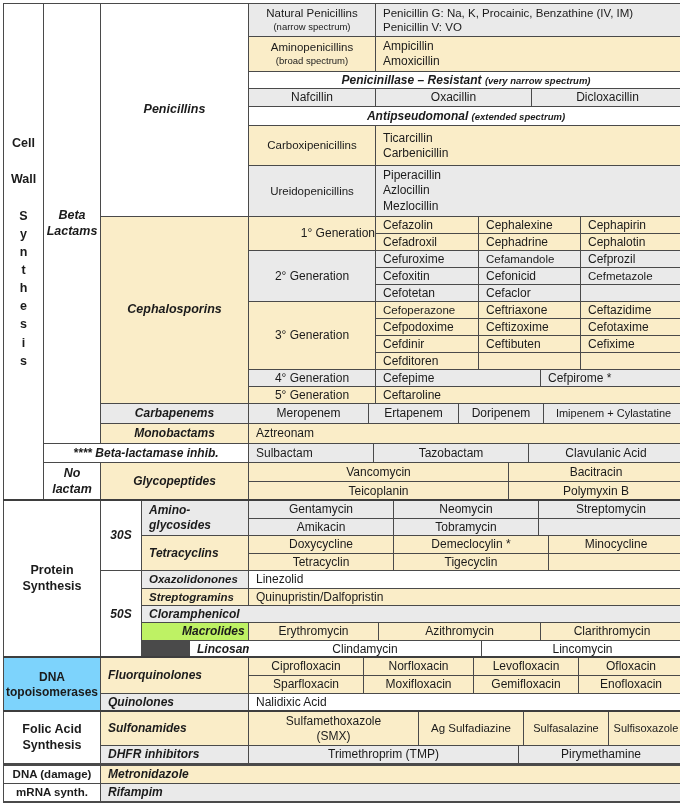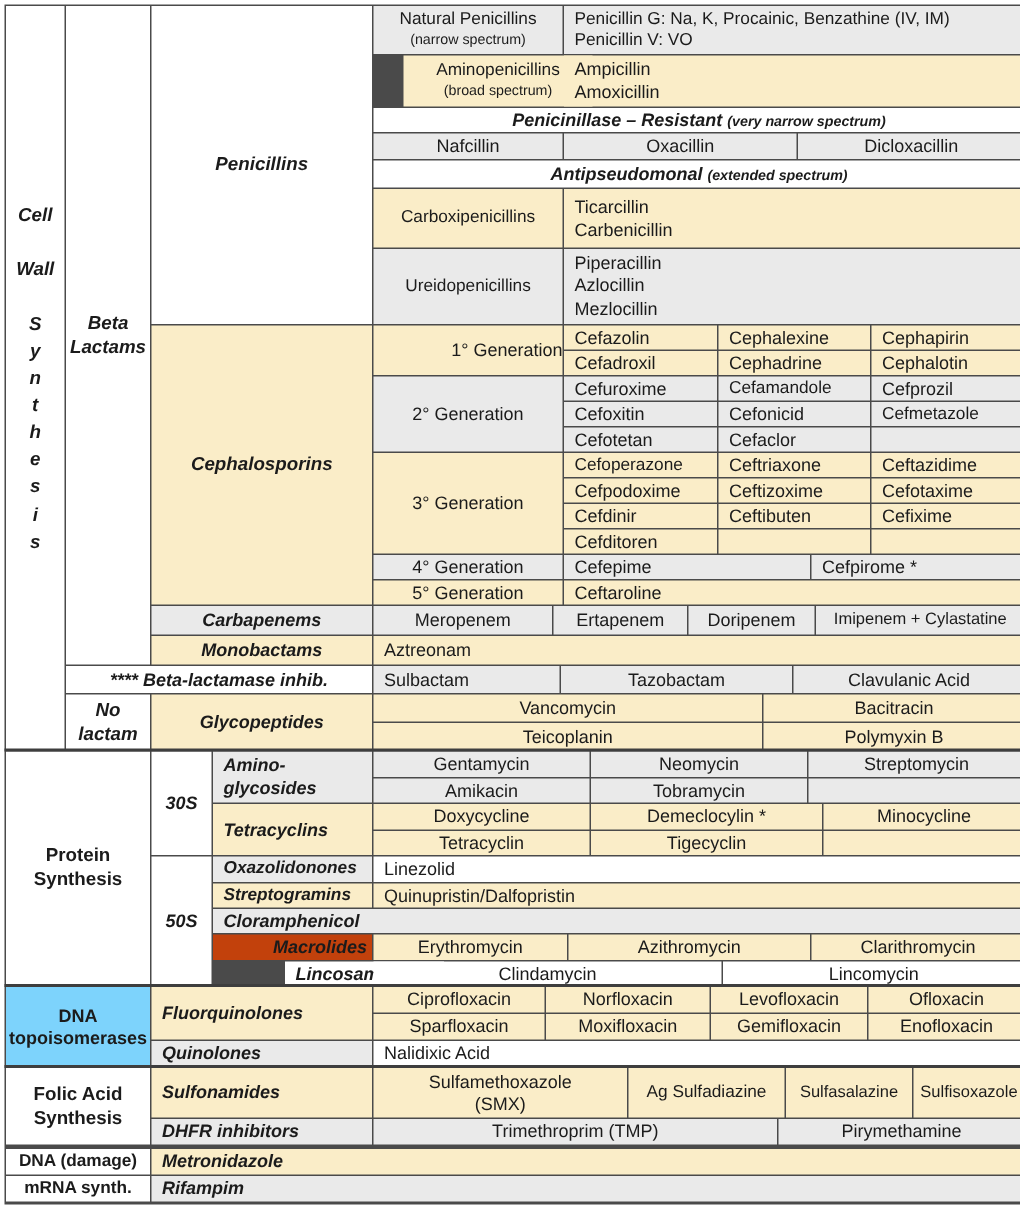--- a/index.html
+++ b/index.html
@@ -9,21 +9,21 @@
   .cell.center{align-items:center;text-align:center;}
   .cell.left{align-items:flex-start;text-align:left;padding-left:7px;}
   .cell .ln{white-space:nowrap;}
   .small{font-size:9.5px;}
   .divider{position:absolute;background:#3e3e3e;}
 </style>
 </head>
 <body>
 
 <div class="board">
-    <div class="cell center" style="left: 1px; top: 1px; width: 39px; height: 496px; background: rgb(255, 255, 255); font-weight: bold; font-style: italic; font-size: 12.5px; line-height: 1.45;">
+    <div class="cell center" style="left: 1px; top: 1px; width: 39px; height: 496px; background: rgb(255, 255, 255); font-weight: bold; font-size: 12.5px; line-height: 1.45;">
       <div class="ln"><span>Cell</span></div>
       <div class="ln">&nbsp;</div>
       <div class="ln"><span>Wall</span></div>
       <div class="ln">&nbsp;</div>
       <div class="ln"><span>S</span></div>
       <div class="ln"><span>y</span></div>
       <div class="ln"><span>n</span></div>
       <div class="ln"><span>t</span></div>
       <div class="ln"><span>h</span></div>
       <div class="ln"><span>e</span></div>
@@ -43,21 +43,21 @@
       <div class="ln"><span>Penicillins</span></div>
     </div>
     <div class="cell center" style="left: 246px; top: 1px; width: 126px; height: 32px; background: rgb(234, 234, 234); font-size: 11.5px; line-height: 1.15;">
       <div class="ln"><span>Natural Penicillins</span></div>
       <div class="ln"><span class="small">(narrow spectrum)</span></div>
     </div>
     <div class="cell left" style="left: 373px; top: 1px; width: 307px; height: 32px; background: rgb(234, 234, 234); font-size: 11.5px;">
       <div class="ln"><span>Penicillin G: Na, K, Procainic, Benzathine (IV, IM)</span></div>
       <div class="ln"><span>Penicillin V: VO</span></div>
     </div>
-    <div class="cell center" style="left: 246px; top: 34px; width: 126px; height: 34px; background: rgb(250, 237, 200); font-size: 11.5px; line-height: 1.15; margin-left: 20px;">
+    <div class="cell center" style="left: 246px; top: 34px; width: 126px; height: 34px; background: rgb(250, 237, 200); font-size: 11.5px; line-height: 1.15;">
       <div class="ln"><span>Aminopenicillins</span></div>
       <div class="ln"><span class="small">(broad spectrum)</span></div>
     </div>
     <div class="cell left" style="left: 373px; top: 34px; width: 307px; height: 34px; background: rgb(250, 237, 200);">
       <div class="ln"><span>Ampicillin</span></div>
       <div class="ln"><span>Amoxicillin</span></div>
     </div>
     <div class="cell center" style="left: 246px; top: 69px; width: 434px; height: 16px; background: rgb(255, 255, 255); font-weight: bold; font-style: italic;">
       <div class="ln"><span>Penicinillase – Resistant </span><span class="small">(very narrow spectrum)</span></div>
     </div>
@@ -305,21 +305,21 @@
     </div>
     <div class="cell left" style="left: 139px; top: 586px; width: 106px; height: 16px; background: rgb(250, 237, 200); font-weight: bold; font-style: italic; font-size: 11.5px;">
       <div class="ln"><span>Streptogramins</span></div>
     </div>
     <div class="cell left" style="left: 246px; top: 586px; width: 434px; height: 16px; background: rgb(250, 237, 200);">
       <div class="ln"><span>Quinupristin/Dalfopristin</span></div>
     </div>
     <div class="cell left" style="left: 139px; top: 603px; width: 541px; height: 16px; background: rgb(234, 234, 234); font-weight: bold; font-style: italic;">
       <div class="ln"><span>Cloramphenicol</span></div>
     </div>
-    <div class="cell left" style="left: 139px; top: 620px; width: 106px; height: 17px; background: #c2410c; font-weight: bold; font-style: italic; padding-left: 40px;">
+    <div class="cell left" style="left: 139px; top: 620px; width: 106px; height: 17px; background: #bef264; font-weight: bold; font-style: italic; padding-left: 40px;">
       <div class="ln"><span>Macrolides</span></div>
     </div>
     <div class="cell center" style="left: 246px; top: 620px; width: 129px; height: 17px; background: rgb(250, 237, 200);">
       <div class="ln"><span>Erythromycin</span></div>
     </div>
     <div class="cell center" style="left: 376px; top: 620px; width: 161px; height: 17px; background: rgb(250, 237, 200);">
       <div class="ln"><span>Azithromycin</span></div>
     </div>
     <div class="cell center" style="left: 538px; top: 620px; width: 142px; height: 17px; background: rgb(250, 237, 200);">
       <div class="ln"><span>Clarithromycin</span></div>

